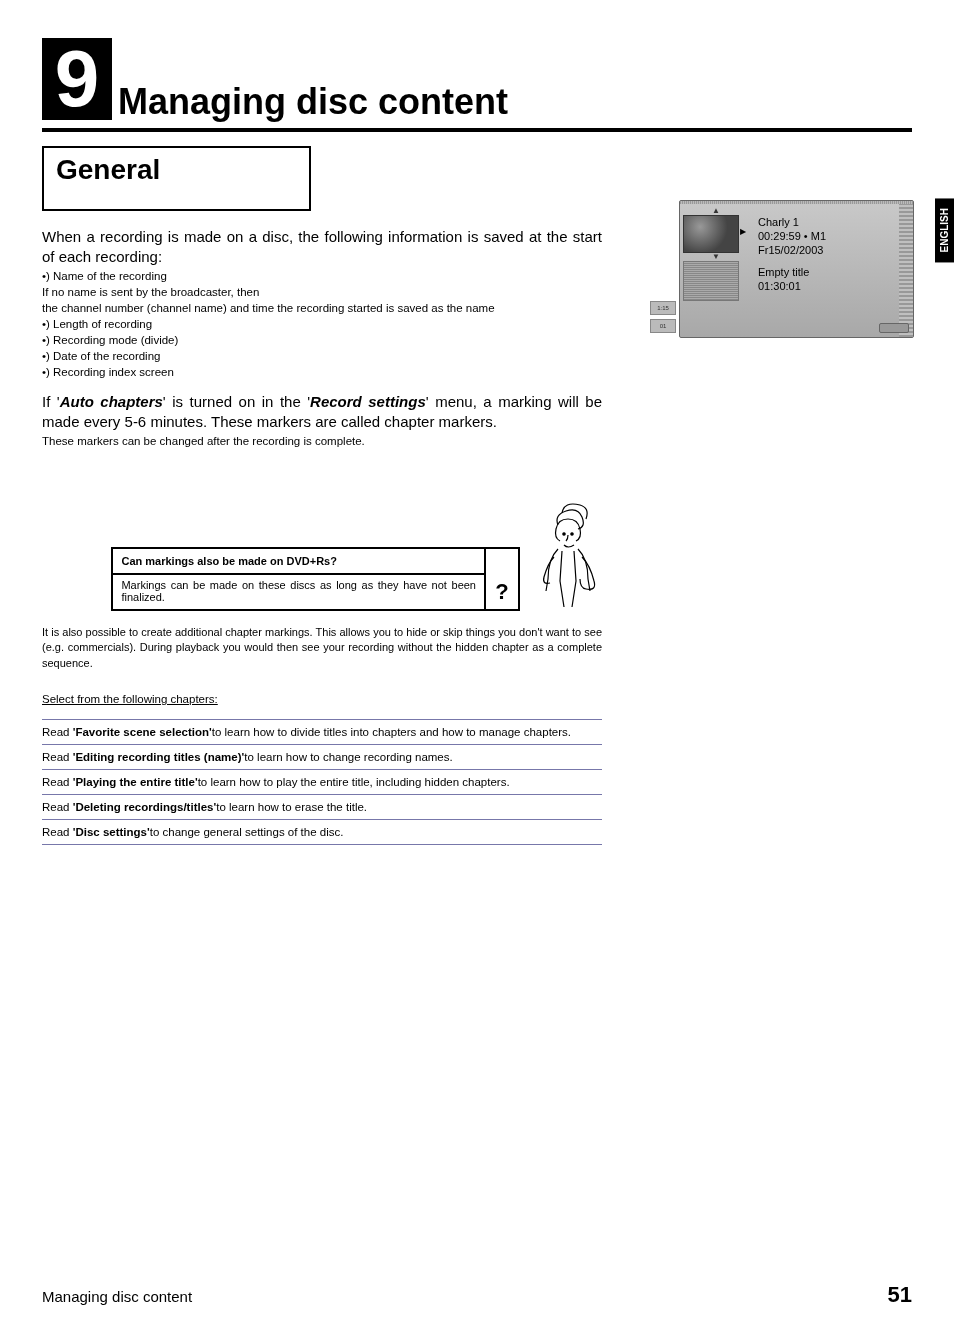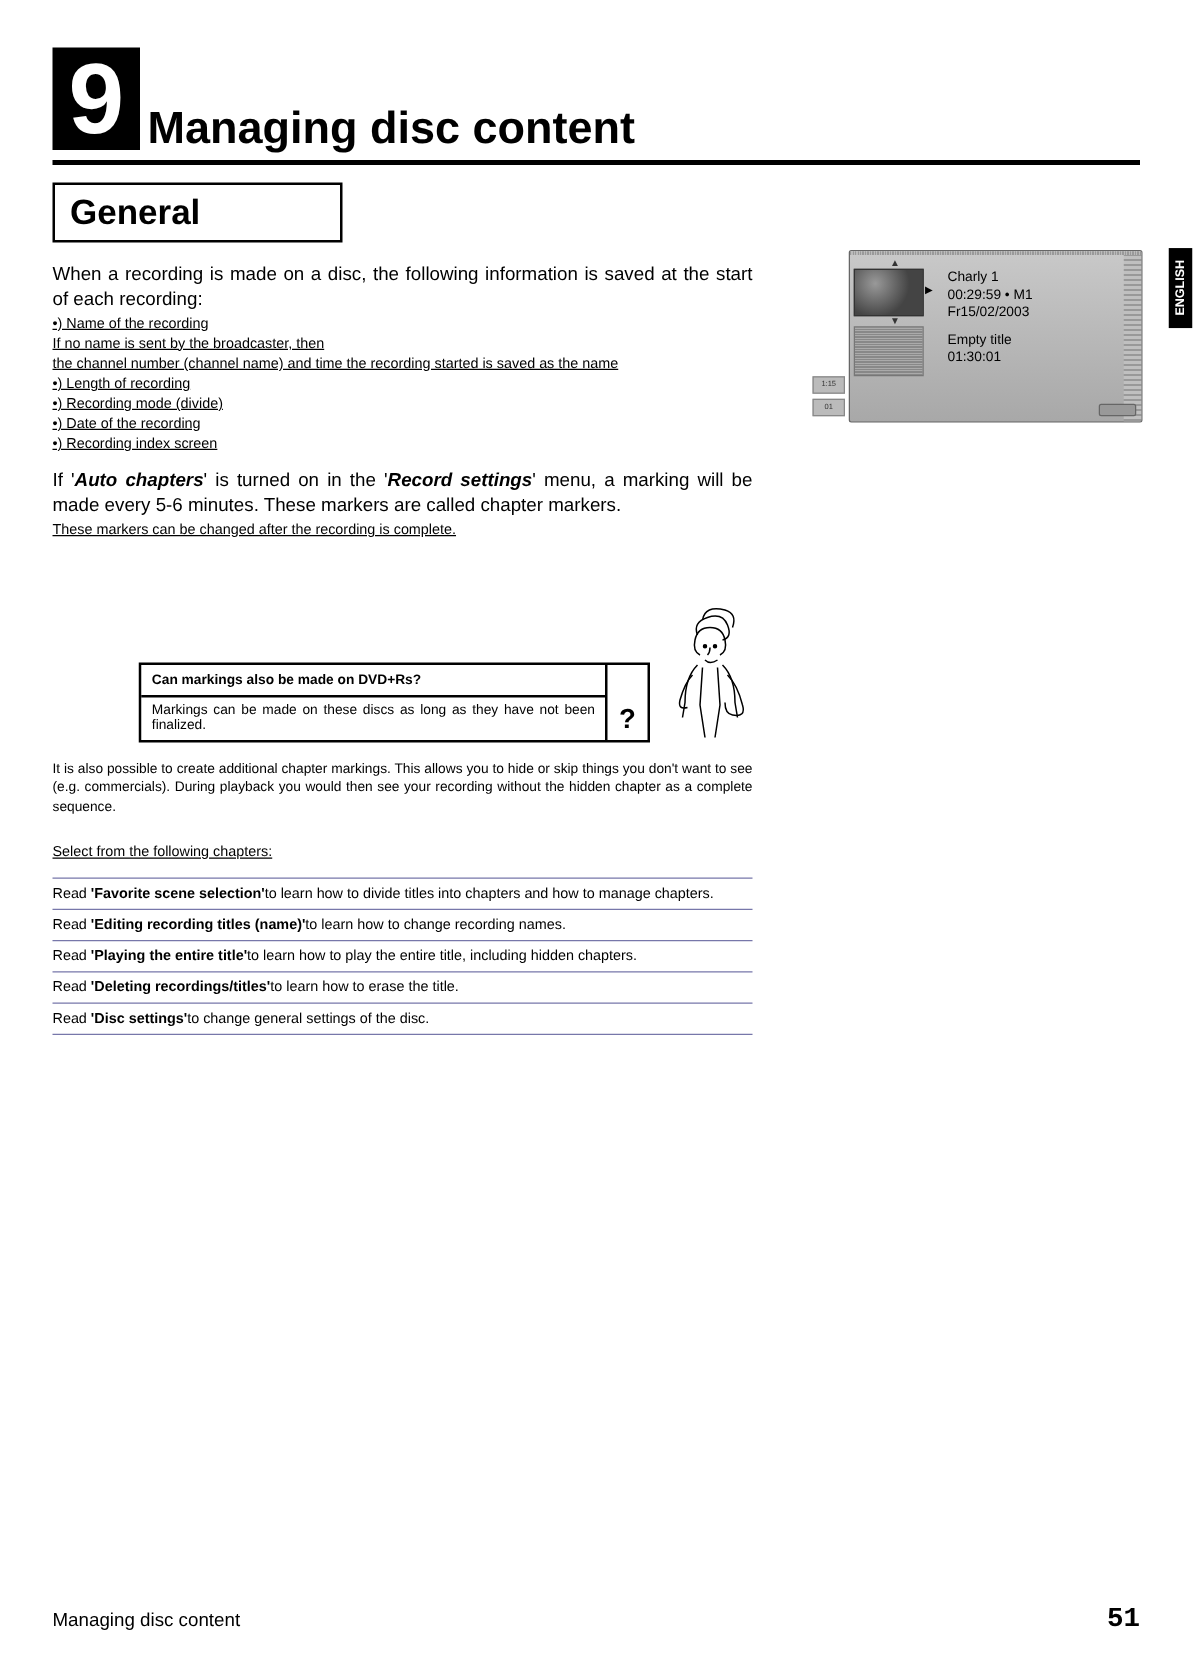--- a/index.html
+++ b/index.html
@@ -22,27 +22,27 @@
   .chapter-num { font-size: 80px; font-weight: 900; line-height: 1; }
   .chapter-title { font-size: 36px; font-weight: 900; line-height: 1.0; padding-bottom: 0px; }
 
   .hr-thick { border: 0; border-top: 4px solid #000; margin: 6px 0 14px 0; }
 
   .content-row { display: flex; gap: 18px; }
   .col-left { width: 560px; }
   .col-right { flex: 1; position: relative; }
 
   .section-box {
-    border: 2px solid #000; padding: 6px 12px 6px 12px; display: inline-block;
-    width: 232px;
+    border: 2px solid #000; padding: 6px 12px 23px 12px; display: inline-block;
+    width: 269px;
   }
   .section-title { font-size: 28px; font-weight: 900; }
 
   .body-text { font-size: 15px; line-height: 1.35; margin-top: 16px; text-align: justify; }
-  .bullet { font-size: 11.5px; line-height: 1.4; text-decoration: underline; }
+  .bullet { font-size: 11.5px; line-height: 1.4; }
 
   .lang-tab {
     position: absolute; right: 0; top: 198px;
     background: #000; color: #fff; font-size: 10px; font-weight: 700;
     writing-mode: vertical-rl; transform: rotate(180deg);
     padding: 10px 4px;
   }
 
   .osd {
     position: absolute; right: 40px; top: 200px;
@@ -82,21 +82,21 @@
   .para { font-size:11px; line-height:1.4; margin-top: 14px; text-align: justify; }
   .select-line { font-size:11.5px; margin-top: 22px; text-decoration: underline; }
   .toc { margin-top: 14px; }
   .toc-row { font-size:11.5px; padding: 6px 0; border-top: 1px solid #77a; color:#000; text-align: justify;}
   .toc-row:first-child { border-top: 1px solid #77a; }
   .toc-row.last { border-bottom: 1px solid #77a; }
   .toc .b { font-weight: 700; }
 
   .footer { position: absolute; left: 42px; right: 42px; bottom: 30px; display:flex; justify-content:space-between; align-items:baseline;}
   .footer-left { font-size: 15px; }
-  .footer-right { font-size: 22px; font-weight: 900; font-family: Liberation Mono, monospace; }
+  .footer-right { font-size: 22px; font-weight: 900; }
 </style>
 </head>
 <body>
 
 <div class="page">
 
   <div class="chapter-block">
     <div class="chapter-num-box">
       <div class="chapter-num">9</div>
     </div>

